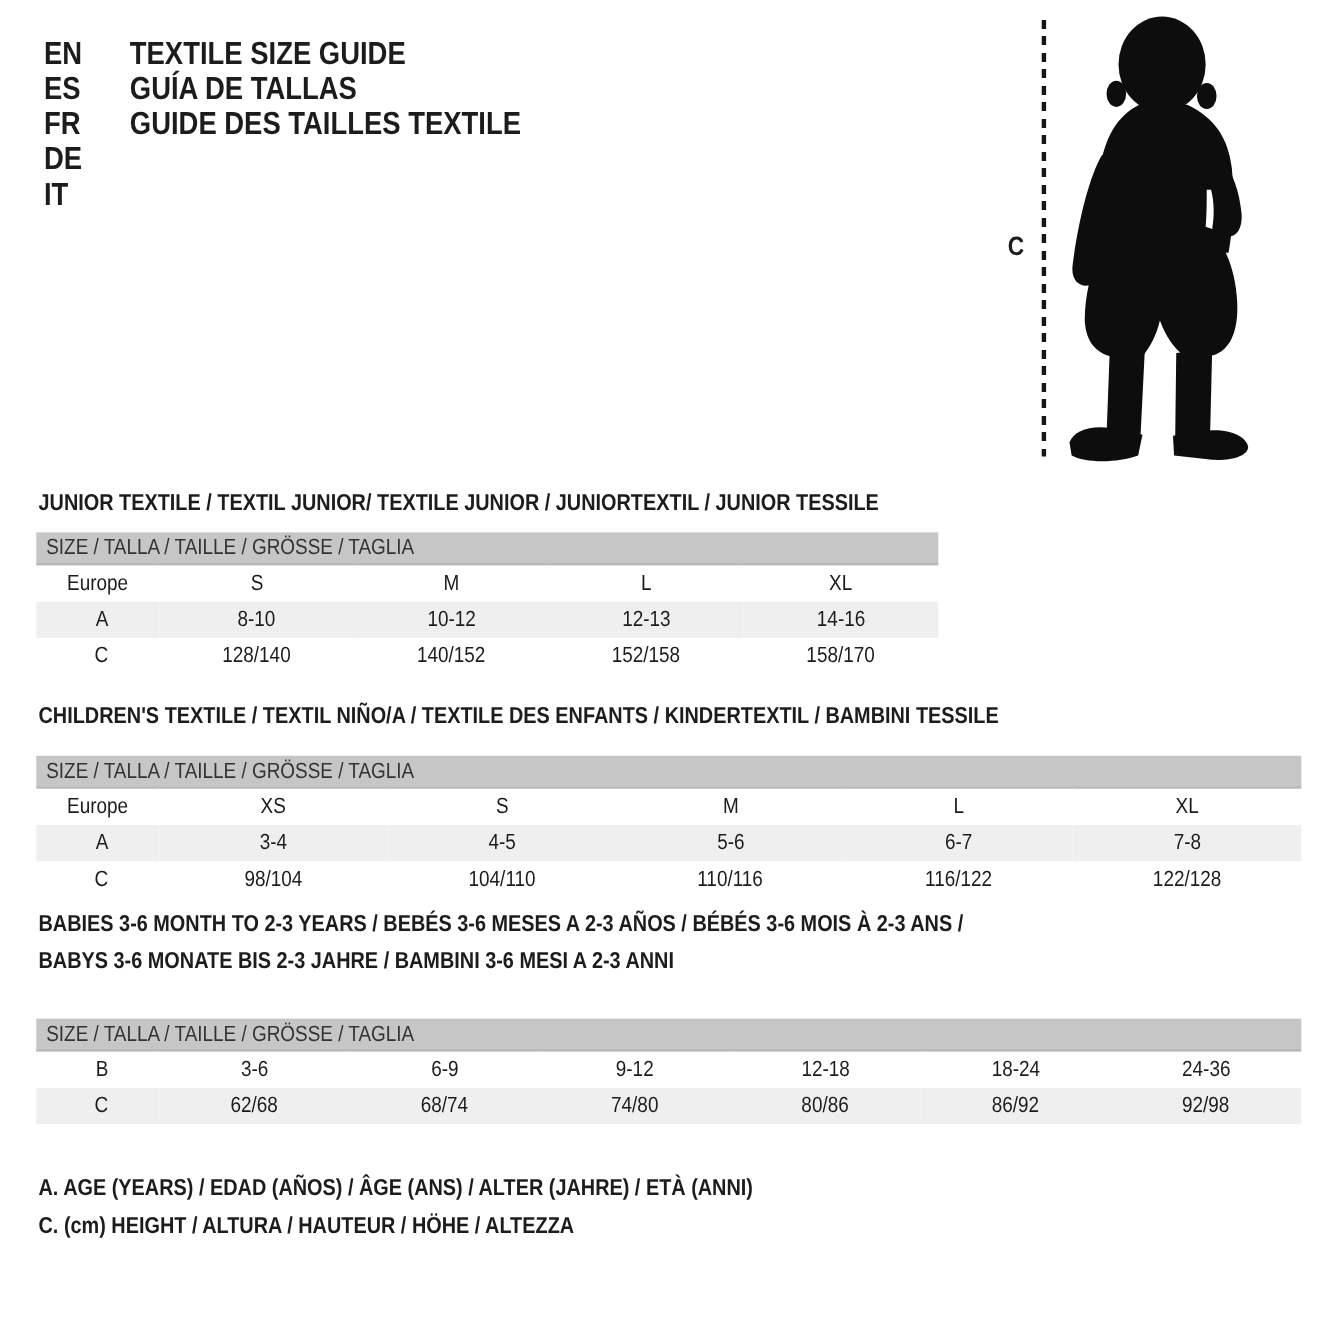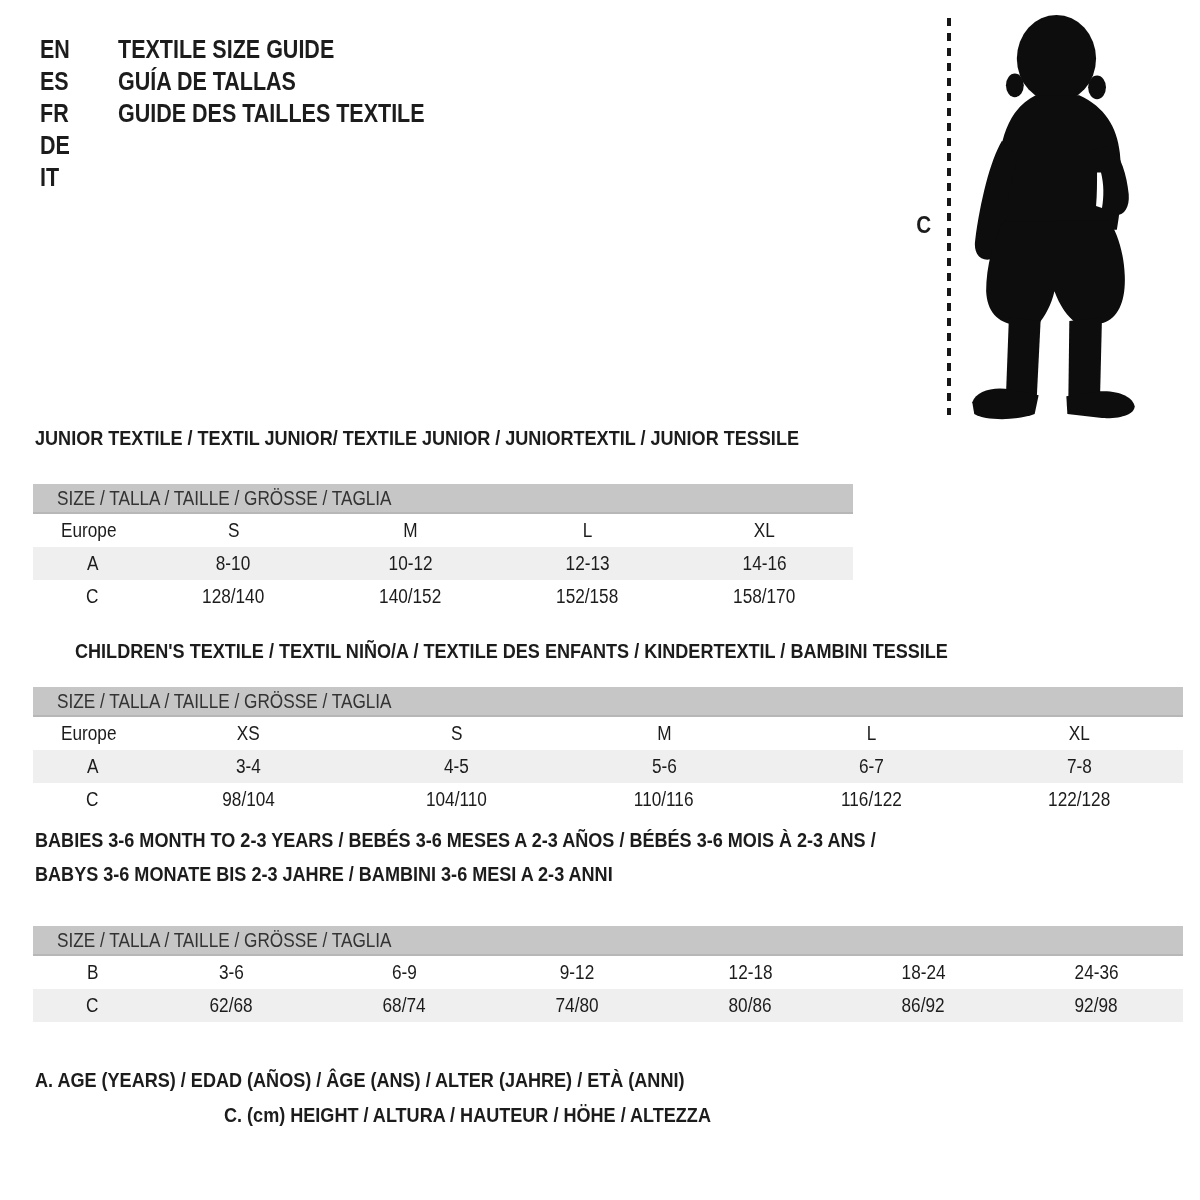--- a/index.html
+++ b/index.html
@@ -7,50 +7,50 @@
     position:relative; width:1200px; height:1200px; background:#ffffff;
     font-family:"Liberation Sans", sans-serif; color:#1c1c1c; overflow:hidden;
   }
   
   .cnd { display:inline-block; transform:scaleX(0.86); white-space:nowrap; }
   .ol  { transform-origin:0 50%; }
 
   
   .lang-block { position:absolute; left:40px; top:33px; }
   .lang-row { display:grid; grid-template-columns:78px 1fr; height:32px; align-items:center;
-              font-size:25px; font-weight:bold; }
+              font-size:29px; font-weight:bold; }
 
   
   .measure-line { position:absolute; left:947px; top:18px; width:4px; height:397px;
     background:repeating-linear-gradient(to bottom, #161616 0 8px, transparent 8px 15px); }
   .measure-label { position:absolute; left:915px; top:211px; font-size:24px; font-weight:bold; }
   .toddler { position:absolute; left:963px; top:14px; width:176px; height:406px; }
   .toddler .ink { fill:#0d0d0d; }
 
   
   .sec-title { position:absolute; margin:0; left:35px; font-size:21px; font-weight:bold;
                line-height:34px; }
-  .t1 { top:421px; } .t2 { top:634px;margin-left:40px; } .t3 { top:823px; }
+  .t1 { top:441px; } .t2 { top:634px; } .t3 { top:823px; }
 
   
   .size-table { position:absolute; left:33px; border-collapse:collapse; table-layout:fixed;
                 font-size:20px; font-weight:400; }
   .t-junior   { top:484px; width:820px; }
   .t-children { top:687px; width:1150px; }
   .t-babies   { top:926px; width:1150px; }
   .size-table td { padding:0; height:33px; text-align:center; vertical-align:middle; }
   .size-table td.lbl { text-align:center; padding-left:9px; }
-  .size-table tr.hdr td { background:#c6c6c6; height:28px; text-align:left; padding-left:24px;
+  .size-table tr.hdr td { background:#c6c6c6; height:28px; text-align:left; padding-left:9px;
                           color:#333333; border-bottom:2px solid #b7b7b7; }
   .size-table tr.alt td { background:#efefef; }
   col.c0 { width:112px; }
 
   
   .footnotes { position:absolute; left:35px; top:1062px; font-size:21px; font-weight:bold;
-               line-height:35px;text-align:right; }
+               line-height:35px; }
 </style>
 </head>
 <body>
 
 <div class="page">
 
   <section class="lang-block">
     <div class="lang-row">
       <span><span class="cnd ol">EN</span></span>
       <span><span class="cnd ol">TEXTILE SIZE GUIDE</span></span>

